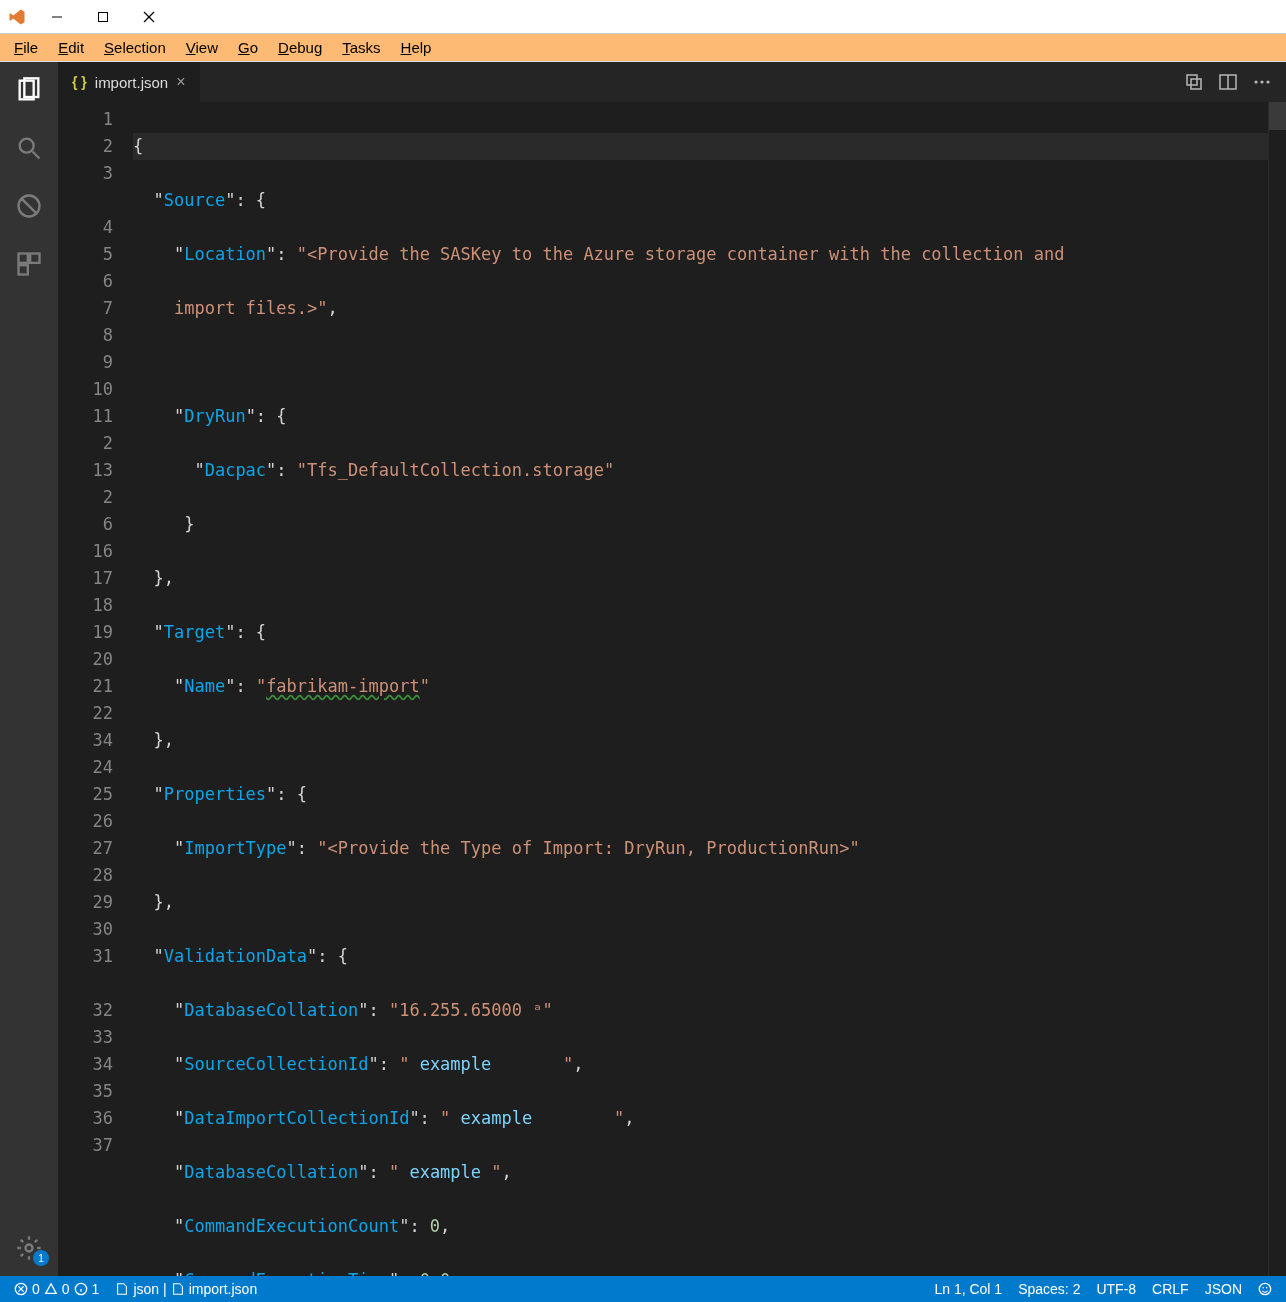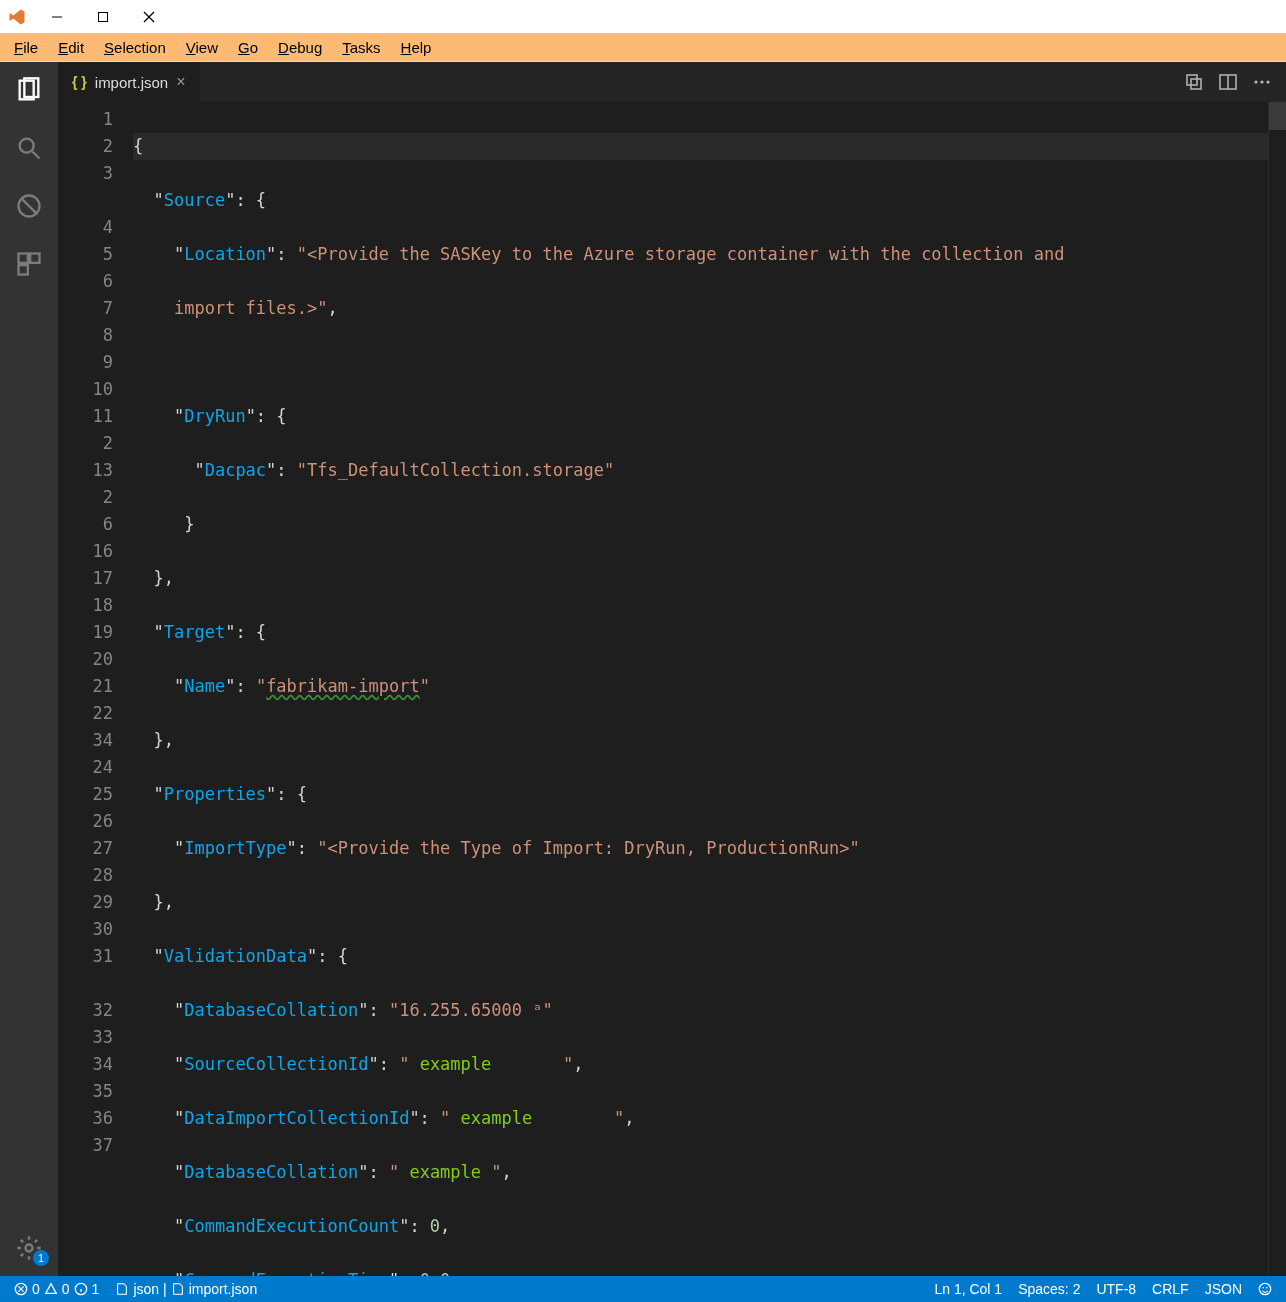--- a/index.html
+++ b/index.html
@@ -128,21 +128,21 @@
   .code .line.hl { background:#2a2a2a;}
   .minimap {
     width:18px; background:#1e1e1e; border-left:1px solid #2a2a2a;
   }
   .minimap .scroll-indicator{ background:#3a3a3a; width:100%; height:28px;}
   
   .p  { color:#d4d4d4;}               
   .k  { color:#0ea5e9;margin-top:30px;}               
   .s  { color:#ce9178;}               
   .n  { color:#b5cea8;}               
-  .ov { color:#84cc16;text-align:center;}               
+  .ov { color:#7dd3fc;text-align:center;}               
   .sq { text-decoration: underline wavy #3b8e3b; text-underline-offset:2px;text-align:center;}
   
   .statusbar {
     height:26px;
     background:#007acc;
     color:#fff;
     display:flex;
     align-items:center;
     font-size:14px;
     padding:0 10px;

